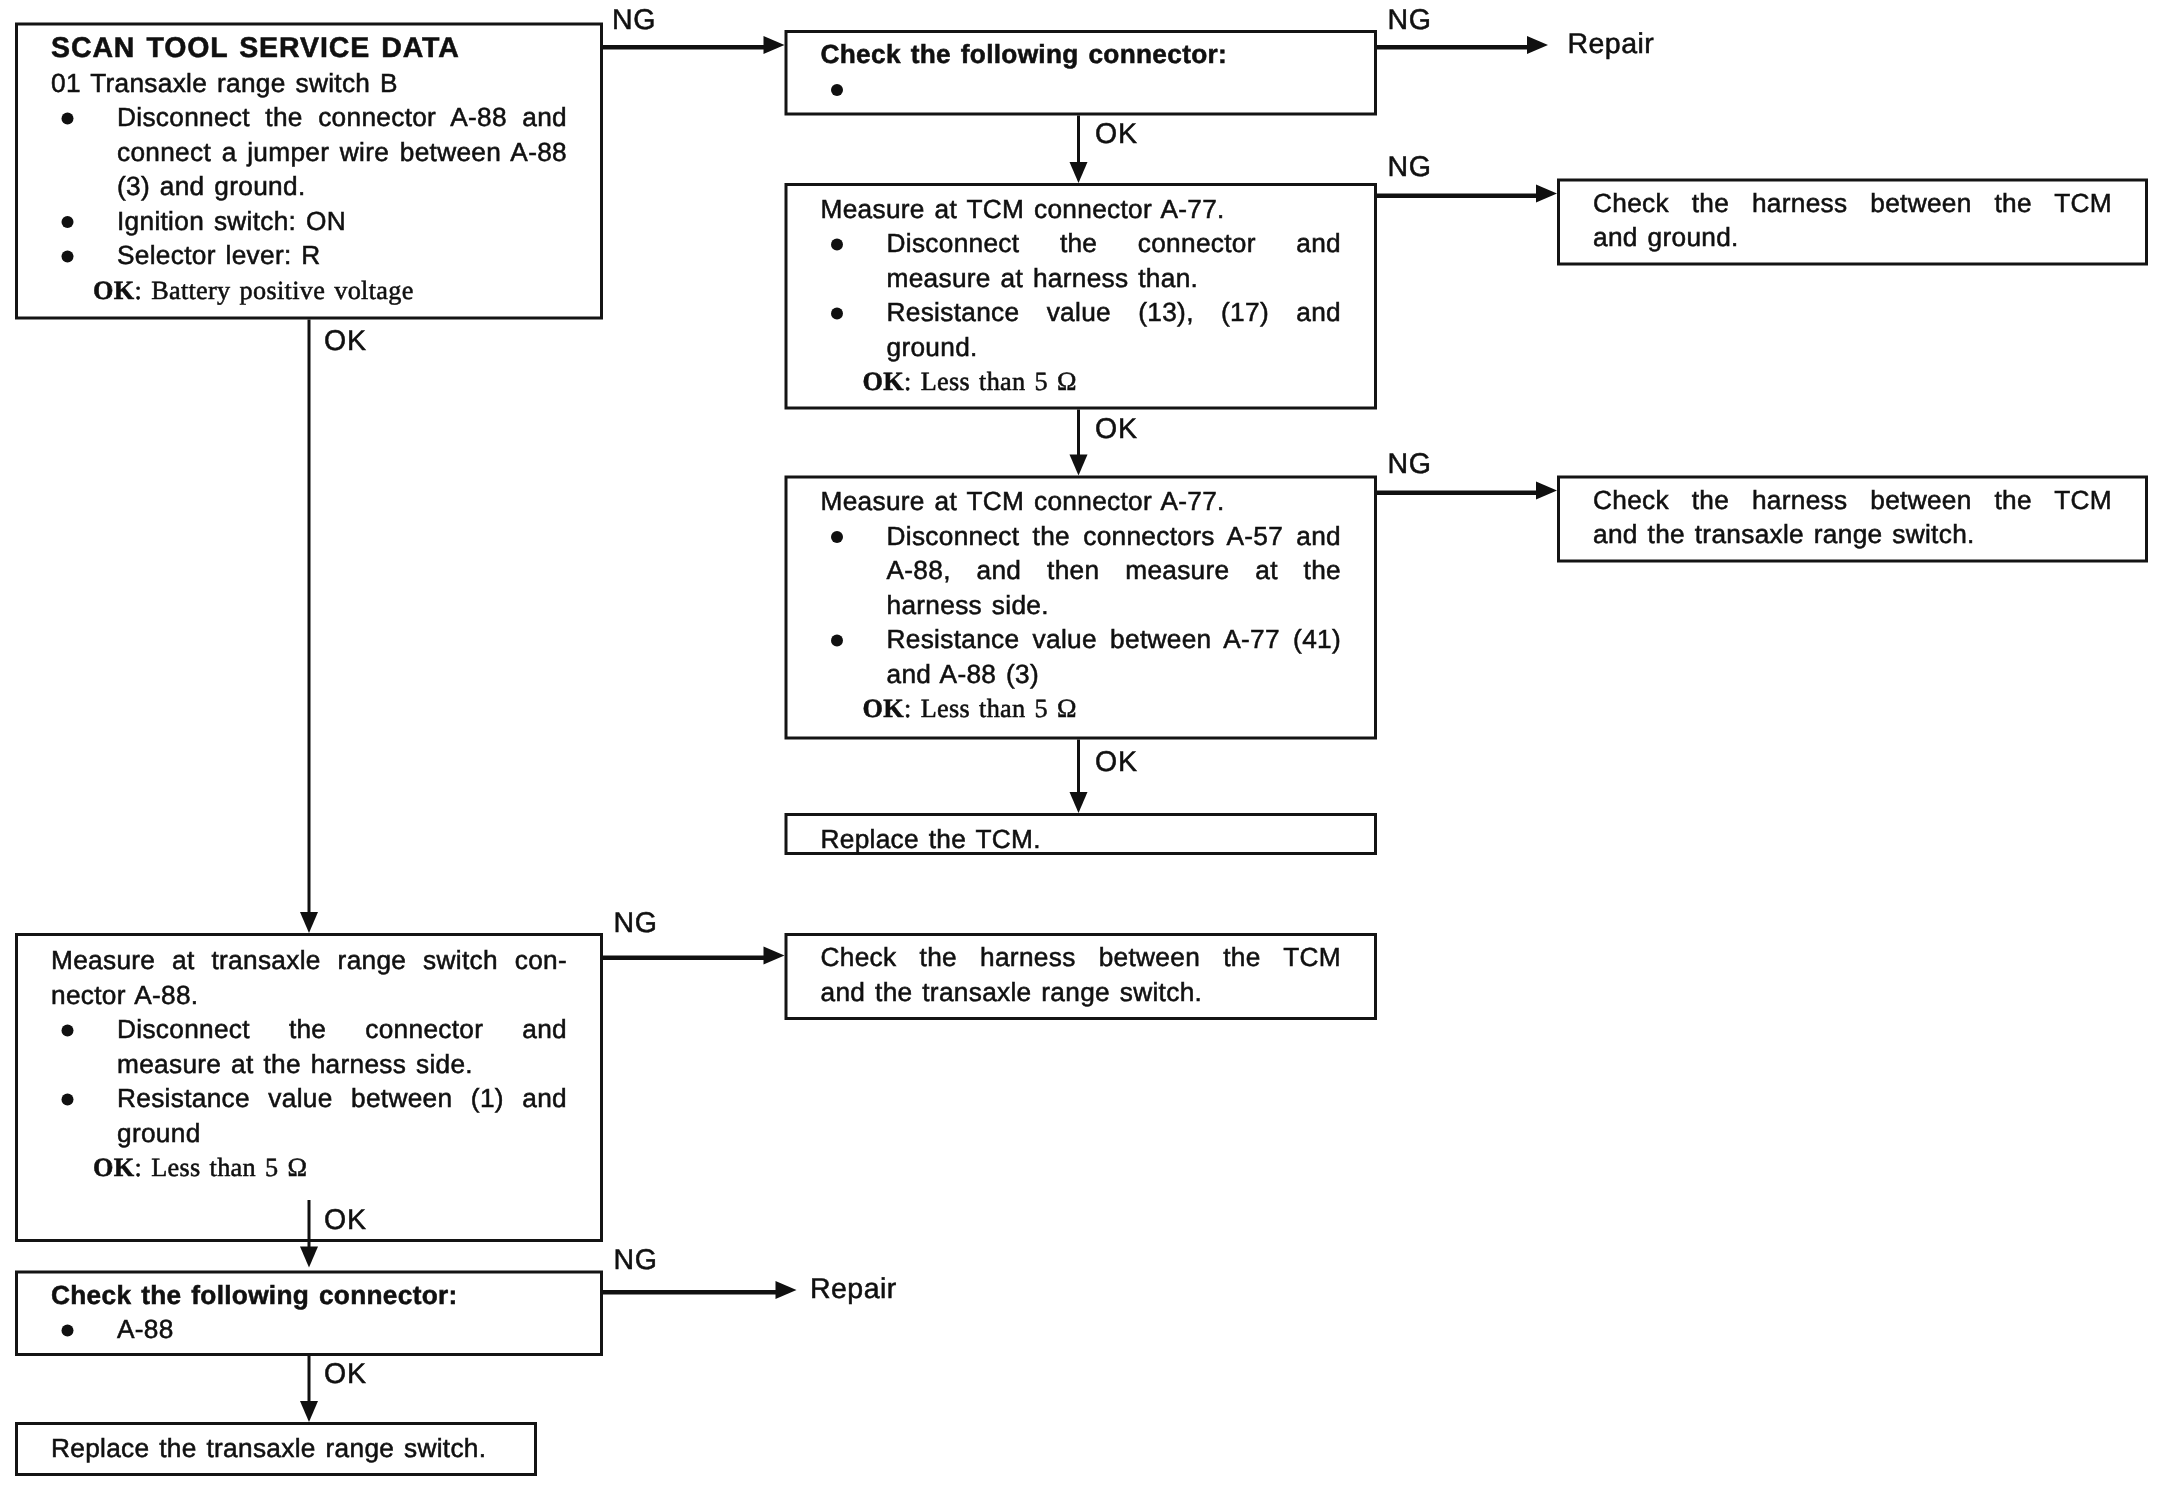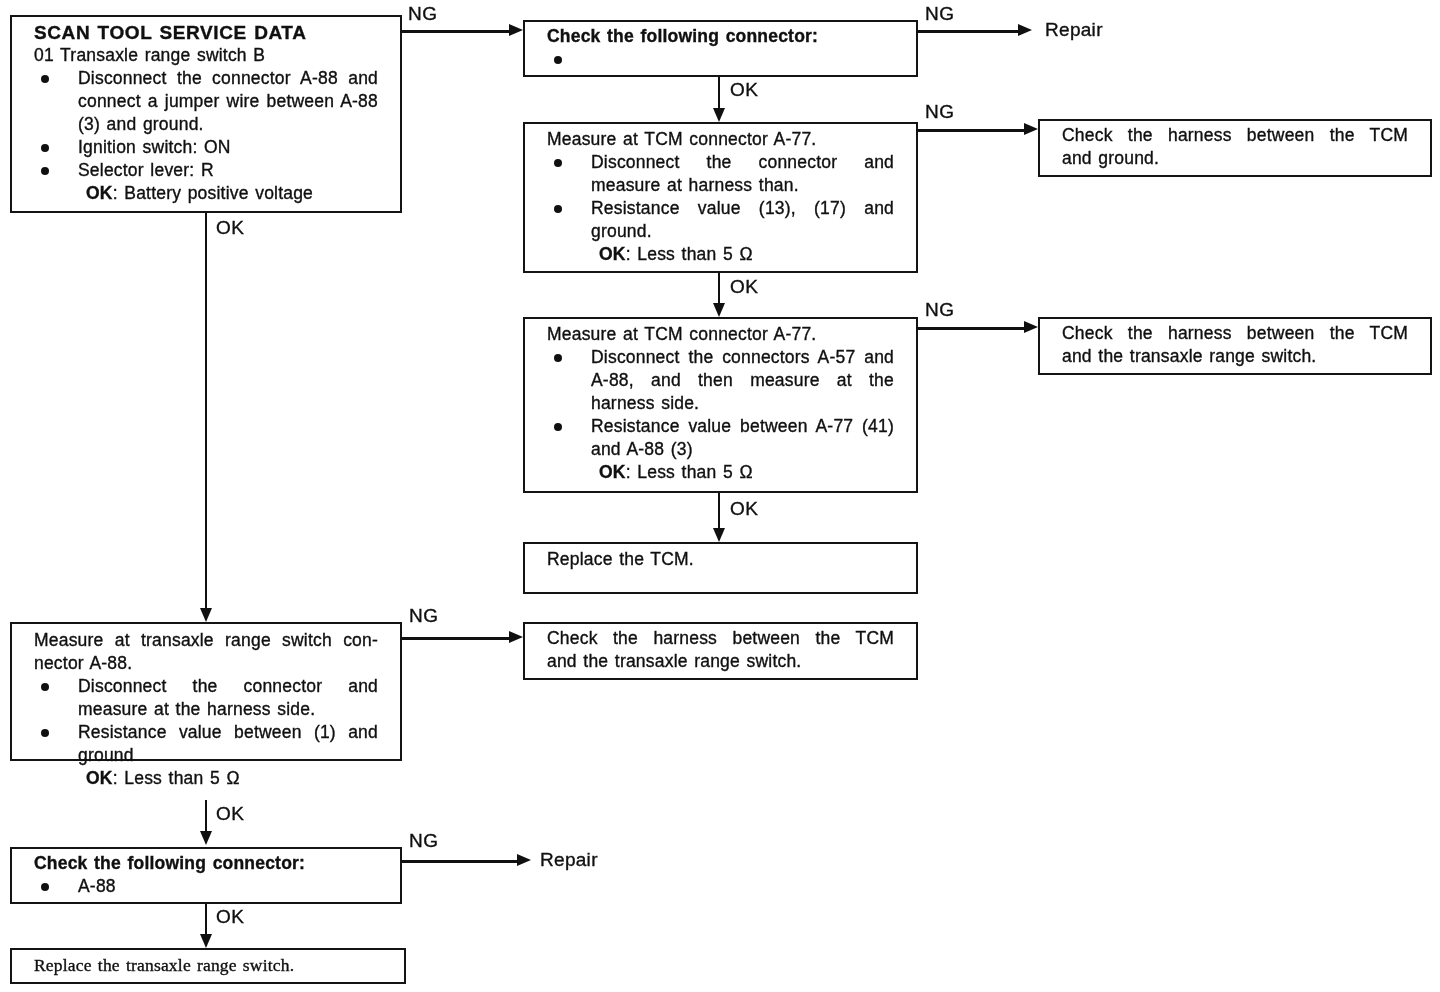--- a/index.html
+++ b/index.html
@@ -13,21 +13,21 @@
   .box {
     position:absolute; background:#fff; border:2.5px solid #141414;
     padding:4px 22px; font-size:17.5px; line-height:23px;
     letter-spacing:0.2px; word-spacing:1.5px;
   }
   .bt { font-weight:bold; }
   .box-a-title { font-weight:bold; font-size:19px; letter-spacing:0.6px; }
   .brow { display:flex; }
   .dot { flex:0 0 8px; width:8px; height:8px; border-radius:50%; background:#101010; margin:8px 0 0 7px; }
   .btext { flex:1; margin-left:29px; }
-  .okline { margin-left:52px; }
+  .okline { margin-left:28px;font-family:Liberation Serif, serif; }
   .ln { display:block; text-align:left; }
   .s { text-align:justify; text-align-last:justify; }
   .hline { position:absolute; height:2.5px; background:#101010; }
   .vline { position:absolute; width:2px; background:#101010; }
   .arr-r { position:absolute; width:0; height:0;
            border-top:6px solid transparent; border-bottom:6px solid transparent;
            border-left:14px solid #101010; }
   .arr-d { position:absolute; width:0; height:0;
            border-left:6px solid transparent; border-right:6px solid transparent;
            border-top:14px solid #101010; }
@@ -120,25 +120,25 @@
     <div class="okline">
       <span class="bt">OK</span><span>: Less than 5 Ω</span>
     </div>
   </div>
 
   <div class="box" style="left:1038px; top:317px; width:394px; height:58px; padding-top:3px;">
     <span class="ln s">Check the harness between the TCM</span>
     <span class="ln">and the transaxle range switch.</span>
   </div>
 
-  <div class="box" style="left:523px; top:542px; width:395px; height:52px;">
+  <div class="box" style="left:523px; top:542px; width:395px; height:28px;">
     <span class="ln">Replace the TCM.</span>
   </div>
 
-  <div class="box" style="left:10px; top:622px; width:392px; height:139px; padding-top:5px;">
+  <div class="box" style="left:10px; top:622px; width:392px; height:206px; padding-top:5px;">
     <span class="ln s">Measure at transaxle range switch con-</span>
     <span class="ln">nector A-88.</span>
     <div class="brow">
       <span class="dot"></span>
       <div class="btext">
         <span class="ln s">Disconnect the connector and</span>
         <span class="ln">measure at the harness side.</span>
       </div>
     </div>
     <div class="brow">
@@ -161,21 +161,21 @@
   <div class="box" style="left:10px; top:847px; width:392px; height:57px; padding-top:3px;">
     <div class="bt">Check the following connector:</div>
     <div class="brow">
       <span class="dot"></span>
       <div class="btext">
         <span class="ln">A-88</span>
       </div>
     </div>
   </div>
 
-  <div class="box" style="left:10px; top:948px; width:396px; height:36px;font-family:Liberation Serif, serif;">
+  <div class="box" style="left:10px; top:948px; width:348px; height:36px;">
     <span class="ln">Replace the transaxle range switch.</span>
   </div>
 
   <div class="hline" style="left:402px; top:30px; width:109px;"></div>
   <div class="arr-r" style="left:509px; top:24px;"></div>
   <div class="elbl" style="left:408px; top:3px;">NG</div>
 
   <div class="hline" style="left:918px; top:30px; width:102px;"></div>
   <div class="arr-r" style="left:1018px; top:24px;"></div>
   <div class="elbl" style="left:925px; top:3px;">NG</div>

